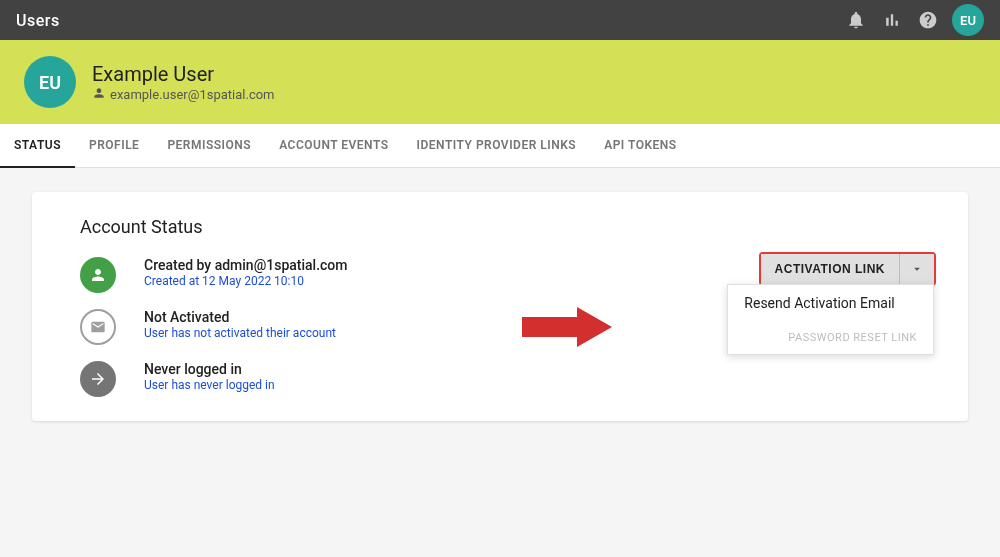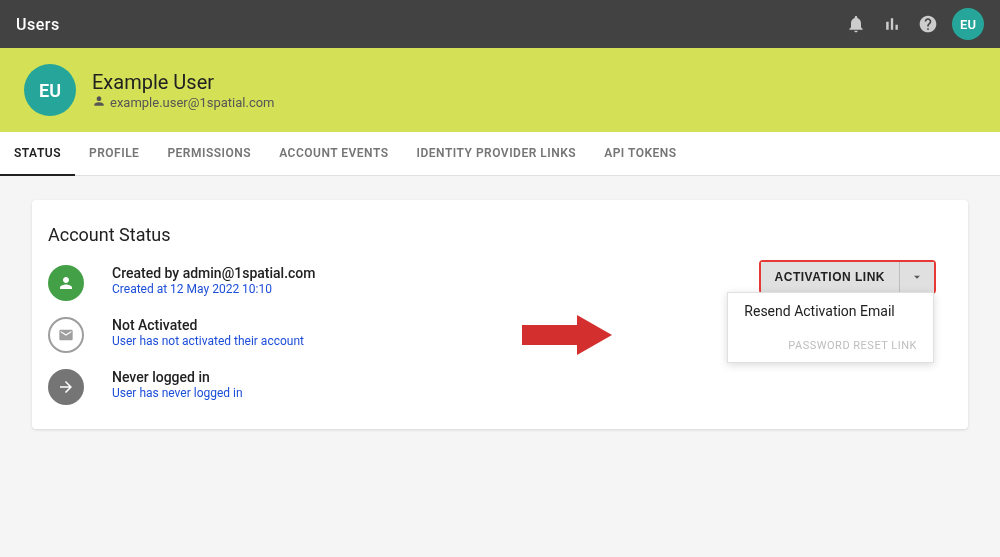--- a/index.html
+++ b/index.html
@@ -1,21 +1,21 @@
 <!DOCTYPE html>
 <html><head>
   <meta charset="utf-8">
   <style>
     * { margin: 0; padding: 0; box-sizing: border-box; }
     body { font-family: 'Roboto', Arial, sans-serif; background: #f5f5f5; width: 1000px; height: 557px; overflow: hidden; font-size: 14px; }
 
     
     .top-nav {
       background: #424242;
-      height: 48px;
+      height: 40px;
       display: flex;
       align-items: center;
       justify-content: space-between;
       padding: 0 16px;
     }
     .top-nav-title {
       color: #fff;
       font-size: 16px;
       font-weight: 500;
       letter-spacing: 0.5px;
@@ -115,21 +115,21 @@
       background: #f5f5f5;
       padding: 24px 32px;
       height: calc(557px - 48px - 84px - 44px);
       overflow: hidden;
     }
 
     .account-status-card {
       background: #fff;
       border-radius: 4px;
       box-shadow: 0 1px 3px rgba(0,0,0,0.12);
-      padding: 24px 16px;
+      padding: 24px 48px;
       position: relative;
     }
 
     .card-title {
       font-size: 18px;
       font-weight: 400;
       color: #212121;
       margin-bottom: 20px;
     }
 

